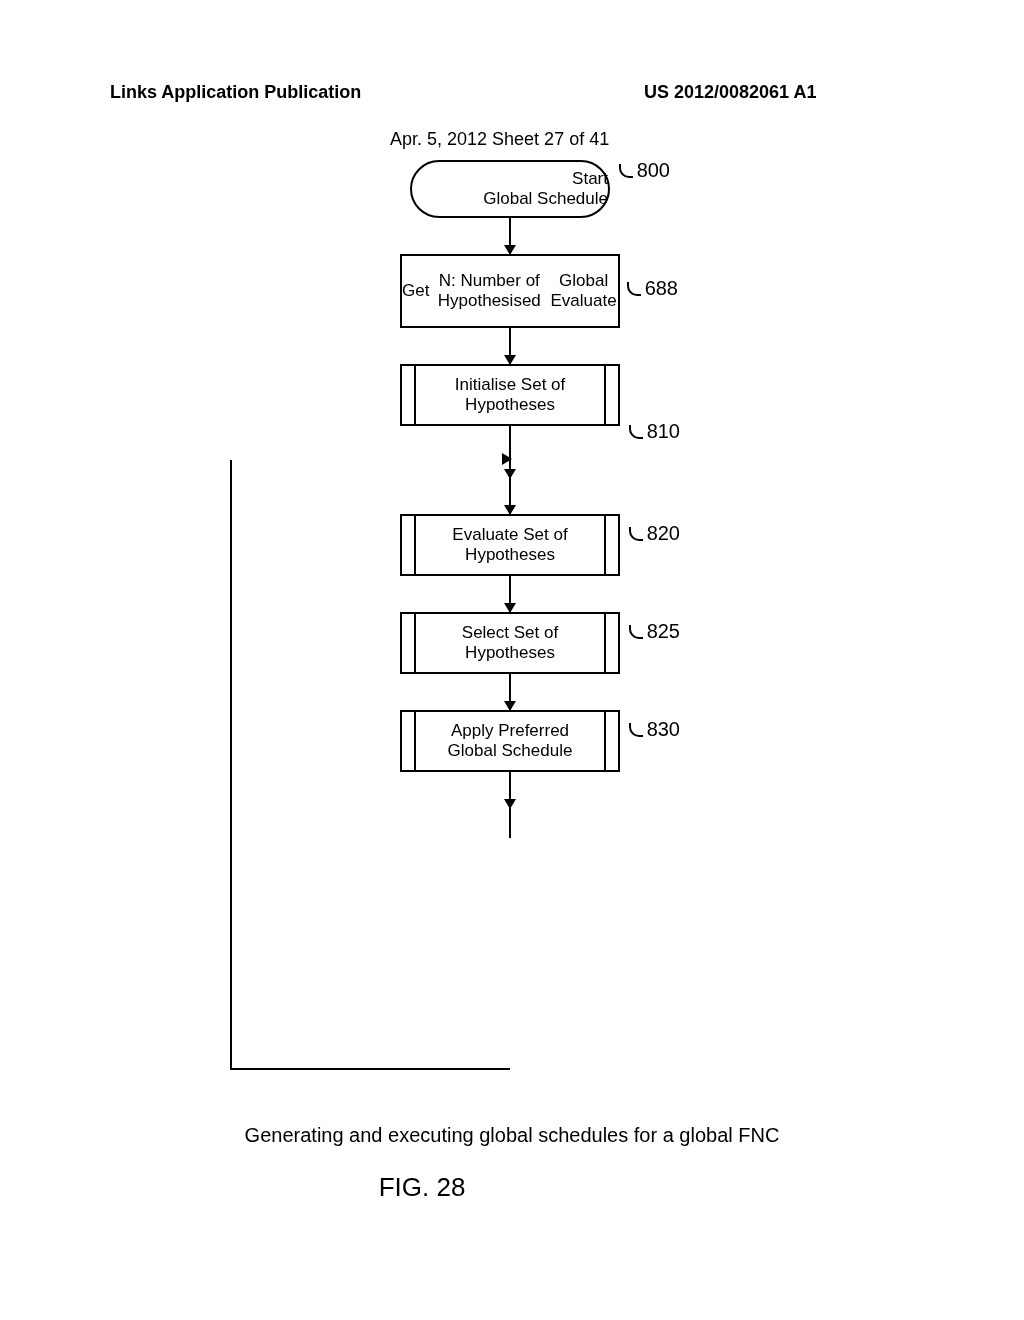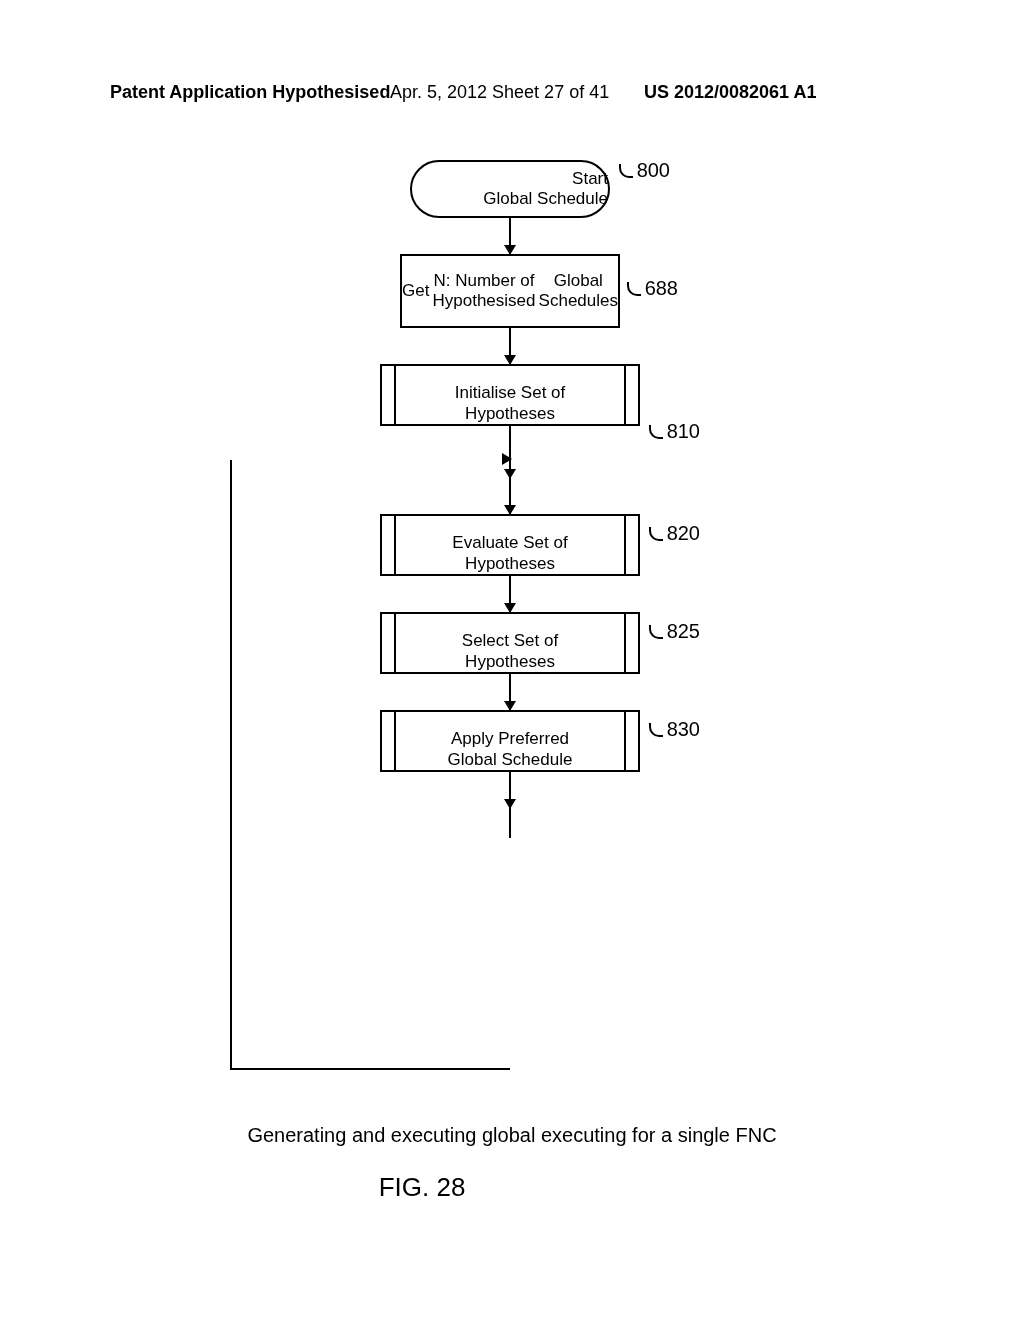--- a/index.html
+++ b/index.html
@@ -19,20 +19,21 @@
     font-size: 18px;
   }
   .header .left {
     position: absolute;
     left: 110px;
     font-weight: bold;
   }
   .header .mid {
     position: absolute;
     left: 390px;
+    margin-top: 47px;
   }
   .header .right {
     position: absolute;
     left: 644px;
     font-weight: bold;
   }
   .diagram {
     position: absolute;
     left: 270px;
     top: 160px;
@@ -60,27 +61,27 @@
     display: flex;
     flex-direction: row;
     align-items: center;
     justify-content: center;
     font-size: 17px;
     line-height: 1.2;
     position: relative;
     text-align: center;
   }
   .subprocess {
-    width: 260px;
+    width: 220px;
     height: 62px;
     border: 2px solid #000;
     margin: 0 auto;
     position: relative;
     display: flex;
-    align-items: flex-end;
+    align-items: center;
     justify-content: center;
   }
   .subprocess .inner-line-left {
     position: absolute;
     left: 12px;
     top: 0;
     bottom: 0;
     width: 2px;
     background: #000;
   }
@@ -165,38 +166,38 @@
     left: 0;
     width: 844px;
     text-align: center;
     font-size: 26px;
   }
 </style>
 </head>
 <body>
 
 <div class="header">
-  <div class="left">Patent Application Hypothesised</div>
+  <div class="left">Links Application Publication</div>
   <div class="mid">Apr. 5, 2012   Sheet 27 of 41</div>
   <div class="right">US 2012/0082061 A1</div>
 </div>
 
 <div class="diagram">
 
   <div class="terminator">
     <span>Start</span>
     <span>Global Schedule</span>
     <div class="ref-label" style="right:-62px; top:-4px;"><span class="ref-hook"></span><span>800</span></div>
   </div>
   <div class="arrow-down"></div>
 
   <div class="process" style="height:74px;">
     <span>Get</span>
     <span>N: Number of Hypothesised</span>
-    <span>Global Schedules</span>
+    <span>Global Evaluate</span>
     <div class="ref-label" style="right:-60px; top:20px;"><span class="ref-hook"></span><span>688</span></div>
   </div>
   <div class="arrow-down"></div>
 
   <div class="subprocess">
     <div class="inner-line-left"></div>
       <div class="inner-line-right"></div>
     <div class="content">
       <span>Initialise Set of</span>
       <span>Hypotheses</span>
@@ -242,14 +243,14 @@
 
 
   <div style="width:2px;height:30px;background:#000;margin:0 auto;"></div>
 
   <div class="loopback" style="left:-40px; width:280px; top:300px; height:610px;">
     <div class="arrowhead"></div>
   </div>
 
 </div>
 
-<div class="caption">Generating and executing global executing for a single FNC</div>
+<div class="caption">Generating and executing global schedules for a global FNC</div>
 <div class="figlabel">FIG. 28</div>
 
 </body></html>

